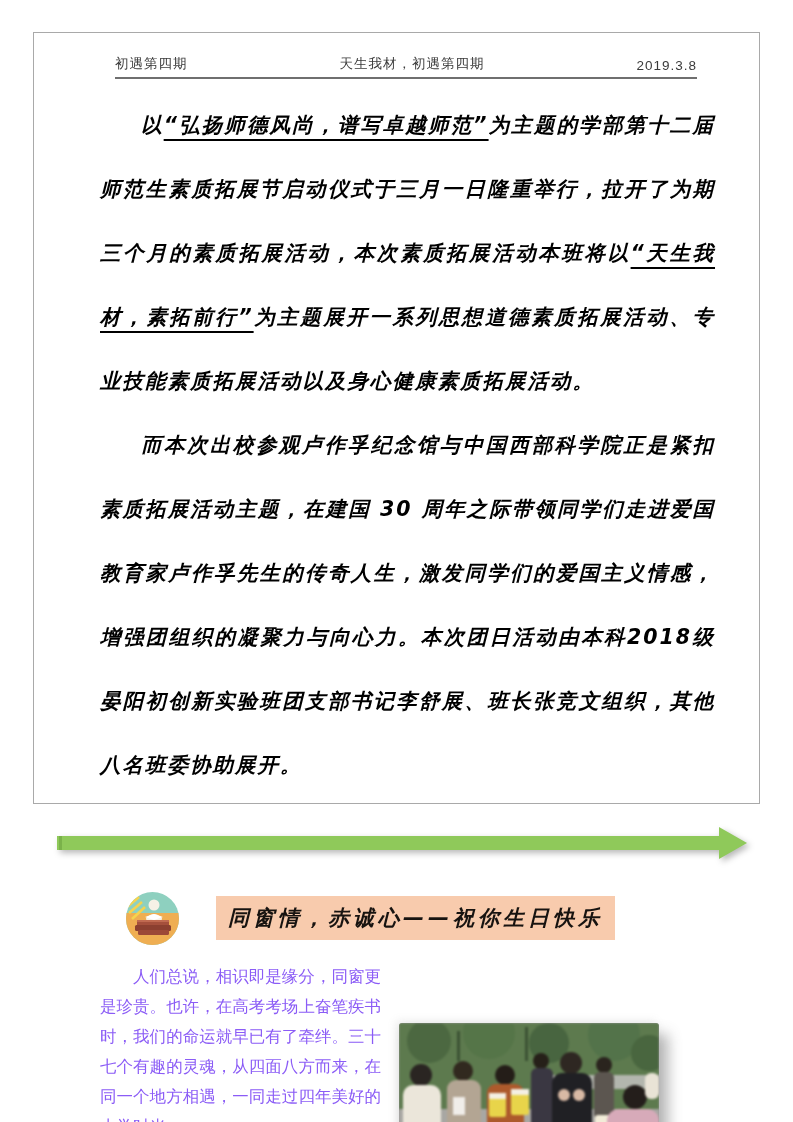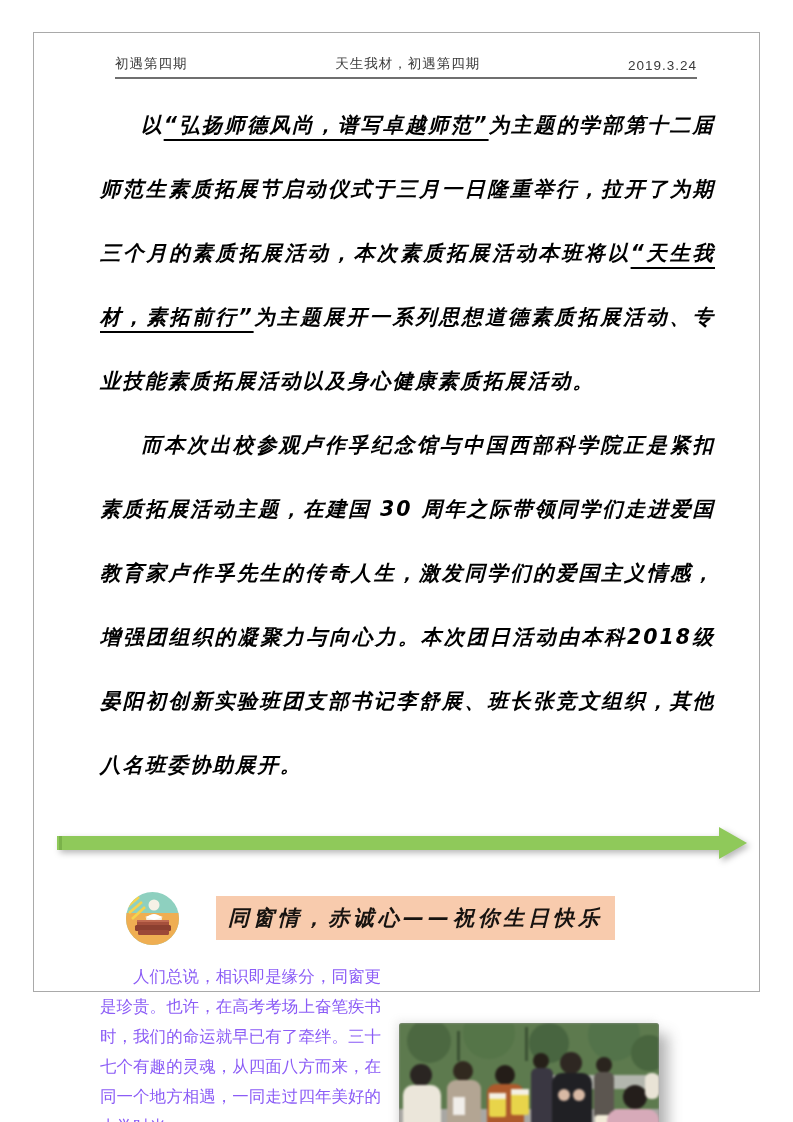--- a/index.html
+++ b/index.html
@@ -2,21 +2,21 @@
 <html><head>
 <meta charset="utf-8">
 <style>
   html,body { margin:0; padding:0; }
   body {
     width:793px; height:1122px; position:relative; background:#ffffff;
     font-family:"Liberation Sans","DejaVu Sans",sans-serif;
     overflow:hidden;
   }
   .page {
-    position:absolute; left:33px; top:32px; width:727px; height:960px;
+    position:absolute; left:33px; top:32px; width:727px; height:772px;
     border:1px solid #a9a9a9; box-sizing:border-box; background:#fff;
   }
   .content { padding:20px 44px 0 66px; }
 
   
   .hdr {
     display:flex; justify-content:space-between; align-items:flex-end;
     margin:2px 18px 0 15px; font-size:13.5px; color:#3a3a3a; letter-spacing:1px;
   }
   .hdr-rule { height:2px; background:#6f6f6f; margin:4px 18px 0 15px; }
@@ -63,21 +63,21 @@
 </style>
 </head>
 <body>
 
 <div class="page">
   <div class="content">
 
     <div class="hdr">
       <span>初遇第四期</span>
       <span>天生我材，初遇第四期</span>
-      <span>2019.3.24</span>
+      <span>2019.3.8</span>
     </div>
     <div class="hdr-rule"></div>
 
     <p class="callig"><span>以</span><span class="u">“弘扬师德风尚，谱写卓越师范”</span><span>为主题的学部第十二届师范生素质拓展节启动仪式于三月一日隆重举行，拉开了为期三个月的素质拓展活动，本次素质拓展活动本班将以</span><span class="u">“天生我材，素拓前行”</span><span>为主题展开一系列思想道德素质拓展活动、专业技能素质拓展活动以及身心健康素质拓展活动。</span></p>
 
     <p class="callig">而本次出校参观卢作孚纪念馆与中国西部科学院正是紧扣素质拓展活动主题，在建国 30 周年之际带领同学们走进爱国教育家卢作孚先生的传奇人生，激发同学们的爱国主义情感，增强团组织的凝聚力与向心力。本次团日活动由本科2018级晏阳初创新实验班团支部书记李舒展、班长张竞文组织，其他八名班委协助展开。</p>
 
     <div class="arrow-wrap">
       <svg viewBox="0 0 690 36" width="690" height="36">
         <rect x="0" y="11" width="662" height="14" fill="#8FC95A"></rect>

